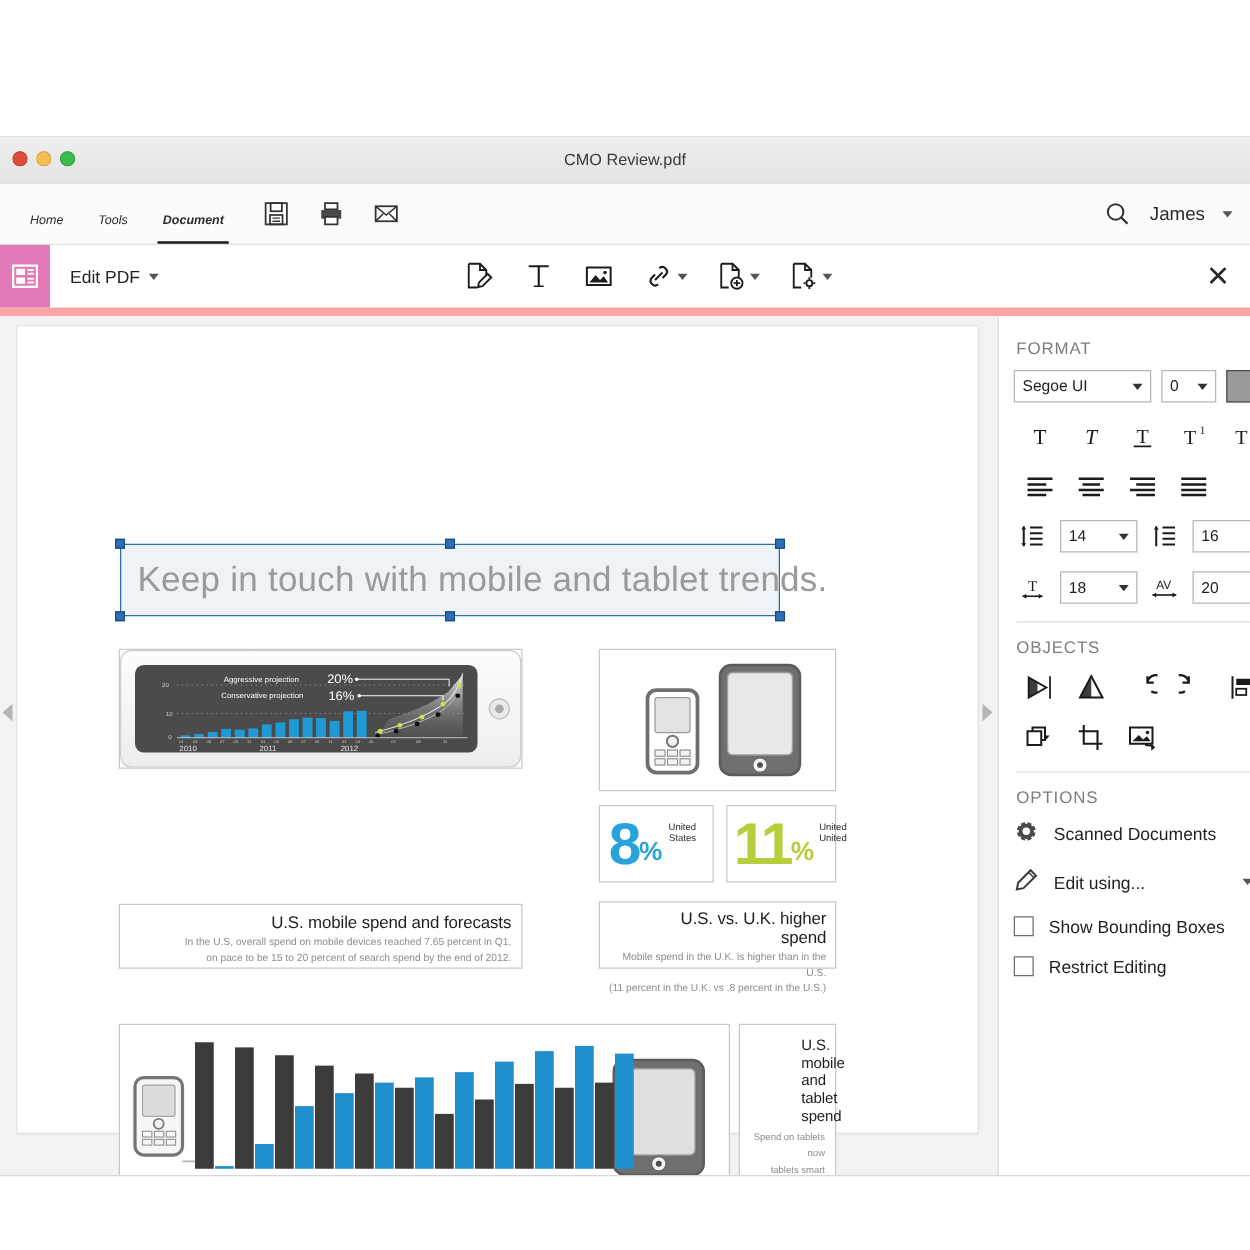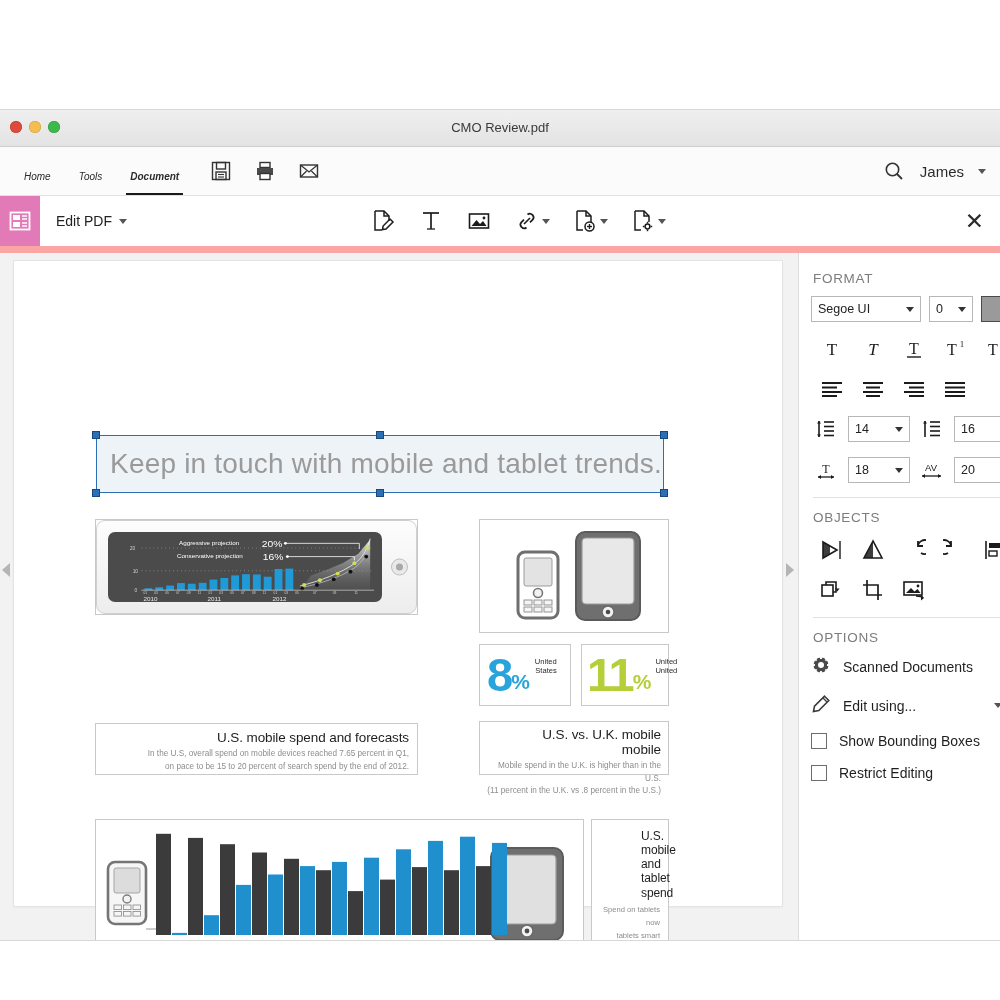--- a/index.html
+++ b/index.html
@@ -99,21 +99,21 @@
   .iconrow{display:flex;align-items:center;gap:0;margin-bottom:10px;}
   .ibtn{width:41px;height:30px;display:flex;align-items:center;justify-content:center;color:#1b1b1b;}
   .spaced{display:flex;align-items:center;gap:7px;margin-bottom:11px;}
   .divider{height:1px;background:#e0e0e0;margin:12px 12px 12px 2px;}
   .opt{display:flex;align-items:center;gap:12px;margin-bottom:16px;font-size:14px;color:#1f1f1f;}
   .chk{width:16px;height:16px;border:1.3px solid #6d6d6d;background:#fff;box-sizing:border-box;}
   .opt .trail{margin-left:auto;margin-right:14px;}
 
   
   .ig-box{position:absolute;box-sizing:border-box;}
-  .hl-wrap{position:absolute;left:82px;top:174px;width:568px;height:58px;}
+  .hl-wrap{position:absolute;left:82px;top:174px;width:528px;height:58px;}
   .hl-box{
     position:absolute;inset:0;background:#eef3f8;border:1.4px solid #2d6fb5;box-sizing:border-box;
   }
   .hl-text{
     position:absolute;left:14px;top:50%;transform:translateY(-50%);
     font-size:28px;color:#9a9a9a;white-space:nowrap;letter-spacing:.2px;
   }
   .handle{position:absolute;width:8px;height:8px;background:#2d6fb5;border:1px solid #17497f;box-sizing:border-box;}
 
   .frame{border:1.2px solid #c9c9c9;background:#fff;text-align:right;}
@@ -447,21 +447,21 @@
               <span class="pctsign">%</span>
             </div>
             <div class="ctry" style="margin-left:4px;margin-bottom:18px;">
               <div>United</div>
               <div>United</div>
             </div>
           </div>
         </div>
 
         <div class="ig-box frame" style="left:465px;top:460px;width:190px;height:54px;padding:5px 7px;">
-          <div class="cap-title">U.S. vs. U.K. mobile mobile</div>
+          <div class="cap-title">U.S. vs. U.K. higher spend</div>
           <div class="cap-body">
             <div>Mobile spend in the U.K. is higher than in the U.S.</div>
             <div>(11 percent in the U.K. vs .8 percent in the U.S.)</div>
           </div>
         </div>
 
         <div class="ig-box frame" style="left:81px;top:558px;width:489px;height:140px;">
           <svg width="489" height="140" viewBox="0 0 489 140">
 
             <g>

